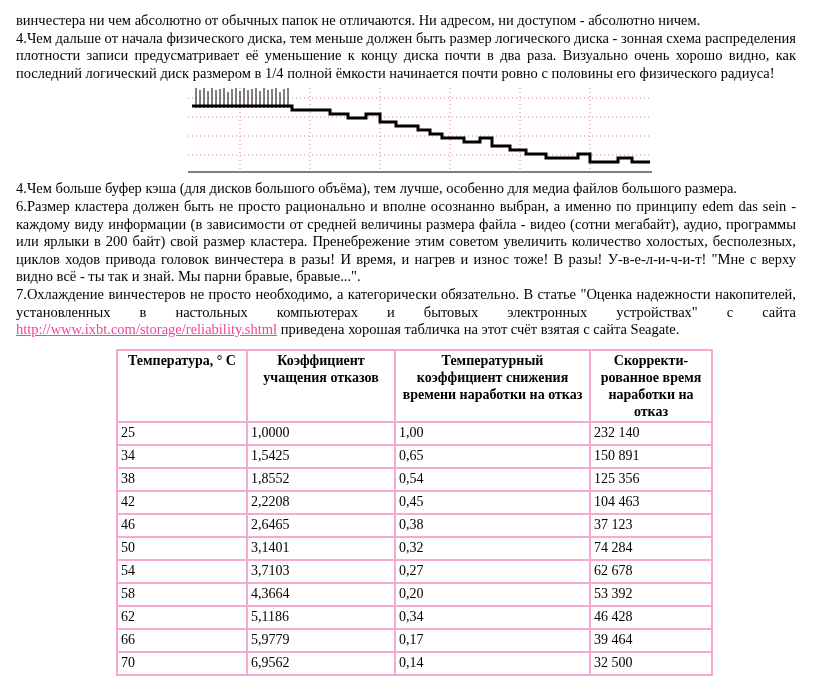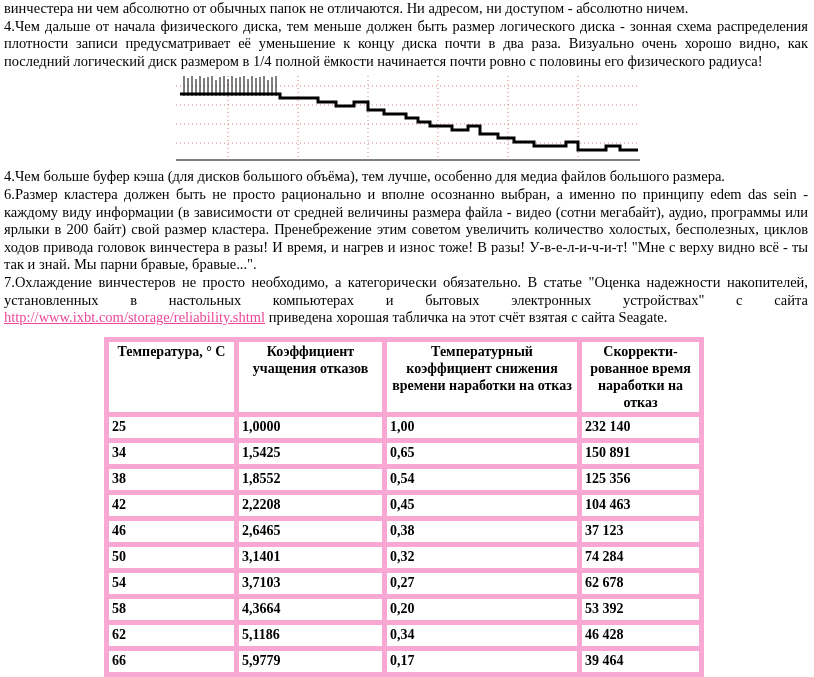--- a/index.html
+++ b/index.html
@@ -11,21 +11,21 @@
     width: 814px;
     height: 677px;
     overflow: hidden;
     font-family: "Liberation Serif", serif;
     color: #000000;
   }
   .page {
     position: relative;
     width: 814px;
     height: 524px;
-    padding: 0;
+    padding: 12px;
     box-sizing: border-box;
   }
   .para {
     font-family: "Liberation Serif", serif;
     font-size: 14.5px;
     line-height: 17.6px;
     text-align: justify;
     margin: 0;
     padding: 0 4px 0 2px;
   }
@@ -53,35 +53,35 @@
   .chart svg { display: block; }
   
   table.data {
     border-collapse: collapse;
     margin: 10px 0 0 104px;
     table-layout: fixed;
     width: 595px;
     background: #ffffff;
   }
   table.data th, table.data td {
-    border: 5px solid #f9a8d4;
+    border: 2px solid #f9a8d4;
     font-family: "Liberation Serif", serif;
     vertical-align: top;
     padding: 1px 3px;
   }
   table.data th {
     font-size: 14px;
     font-weight: bold;
     text-align: center;
     line-height: 17px;
     height: 60px;
   }
   table.data td {
     font-size: 14px;
-    font-weight: bold;
+    font-weight: normal;
     text-align: left;
     line-height: 17.5px;
     height: 19px;
   }
   col.c0 { width: 130px; }
   col.c1 { width: 148px; }
   col.c2 { width: 195px; }
   col.c3 { width: 122px; }
 </style>
 </head>

